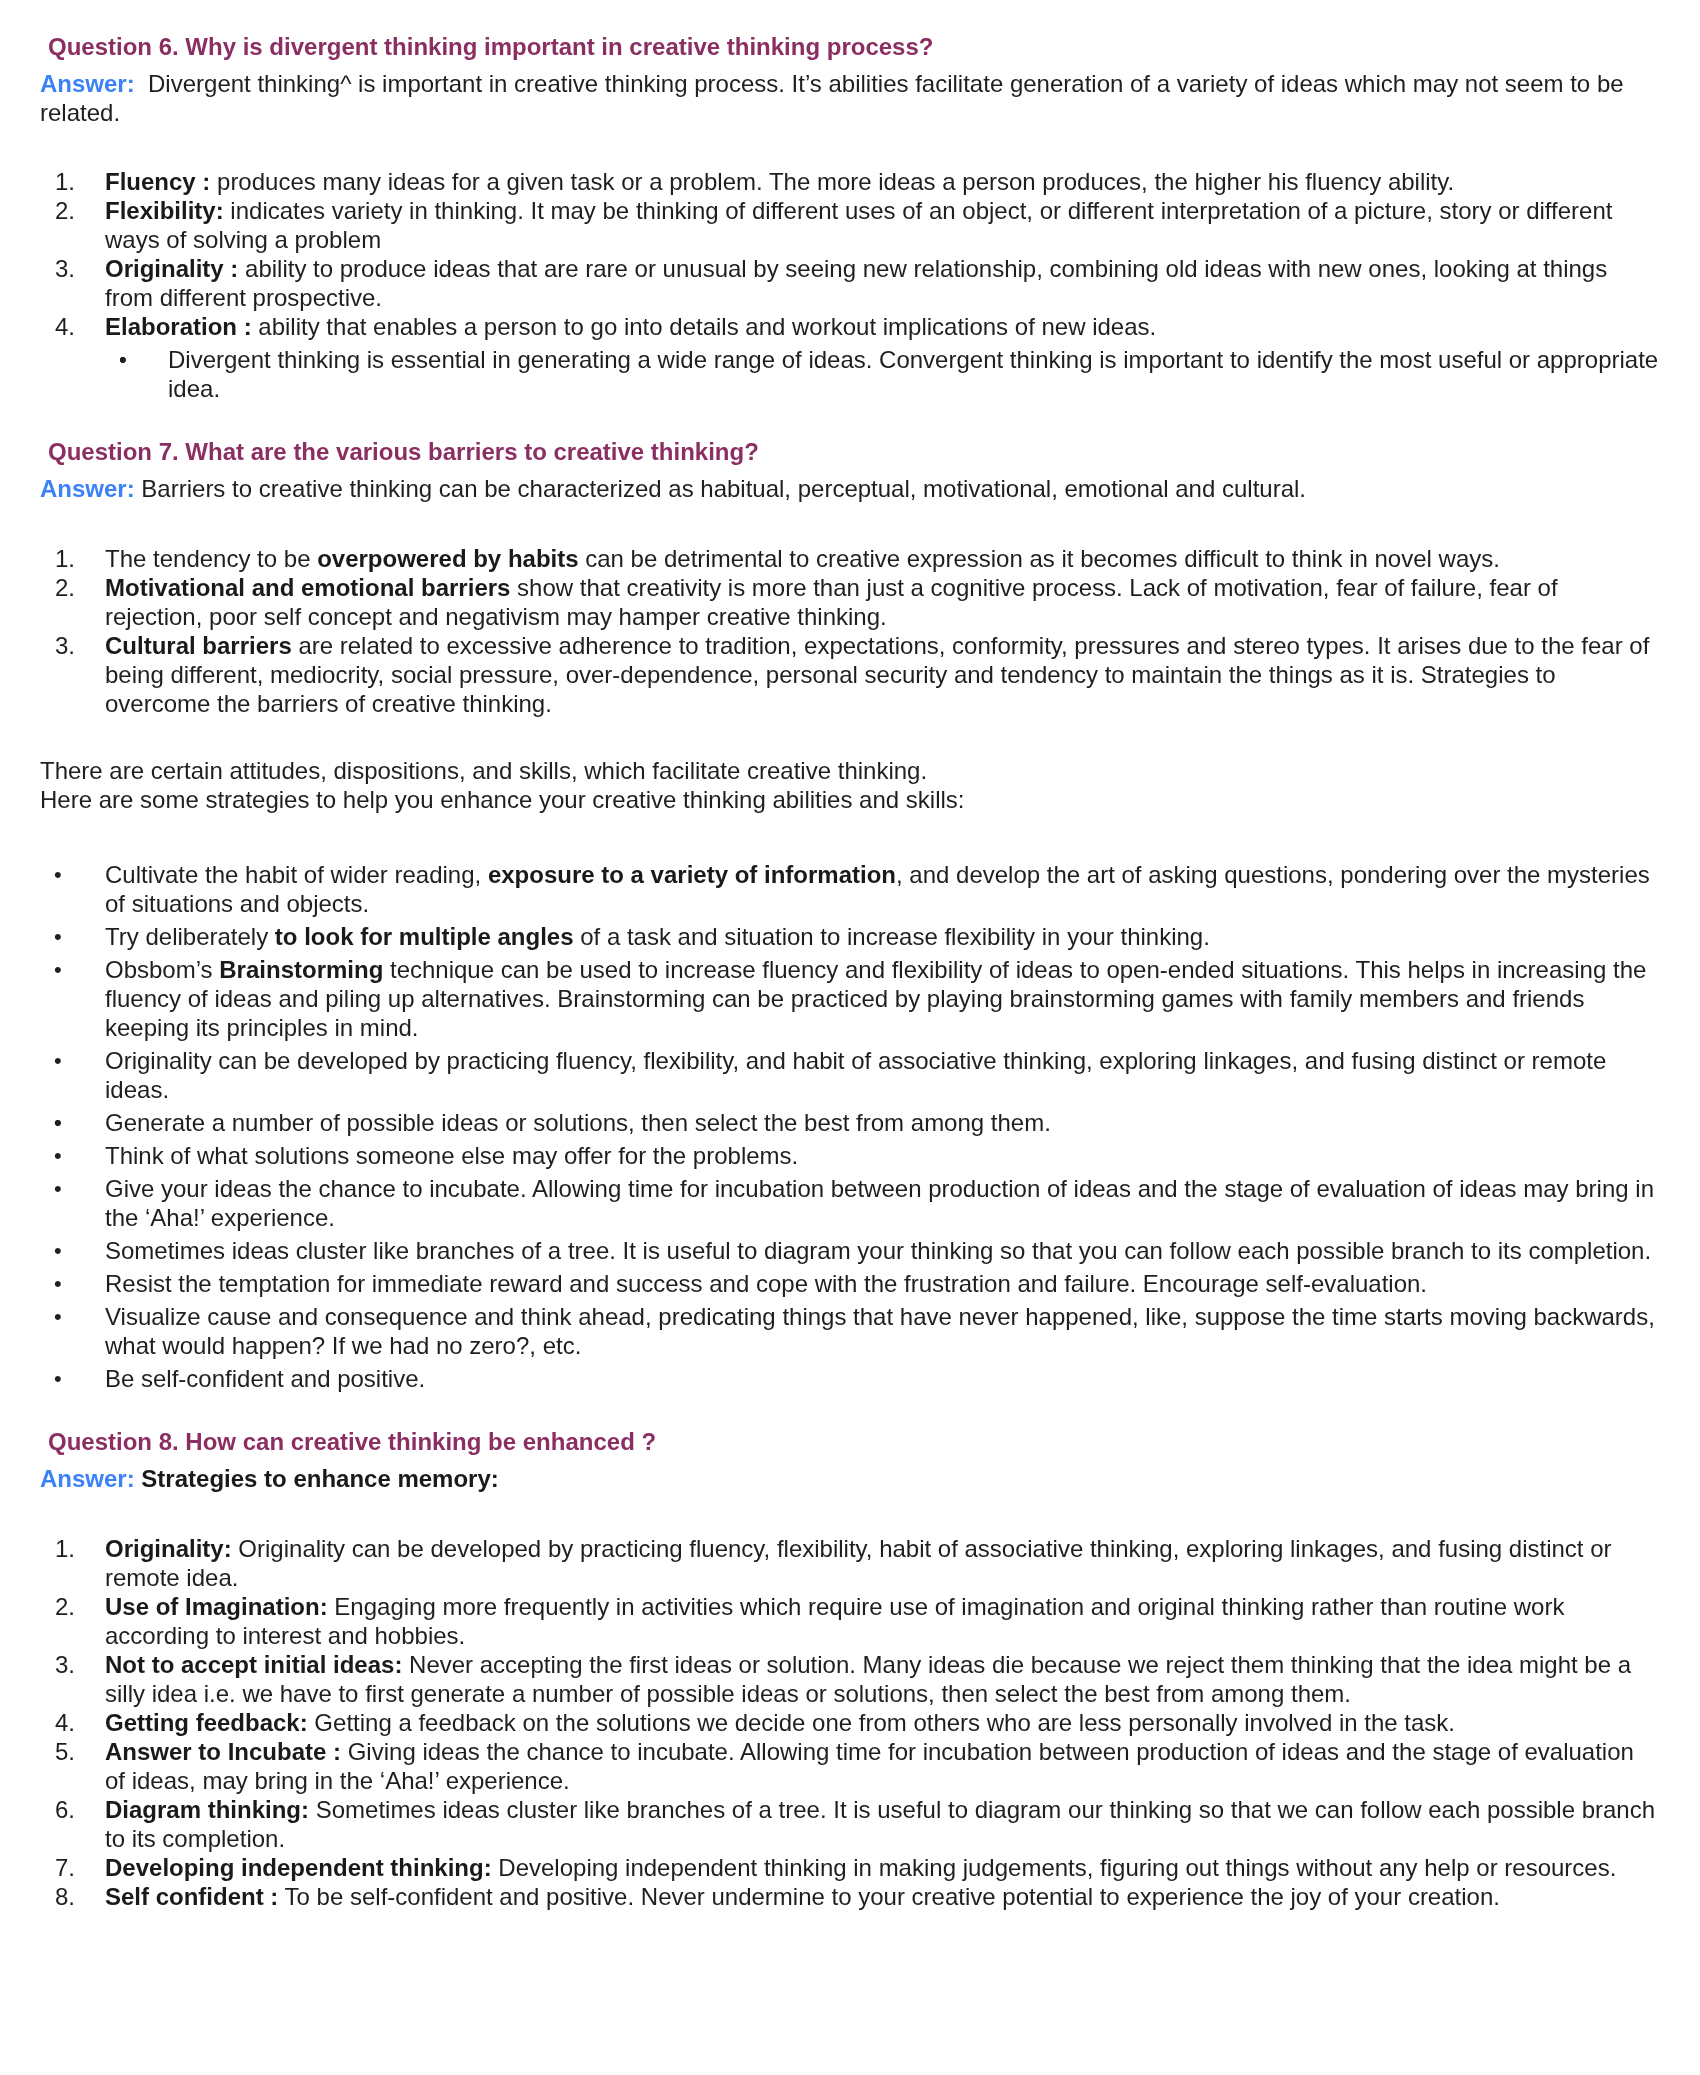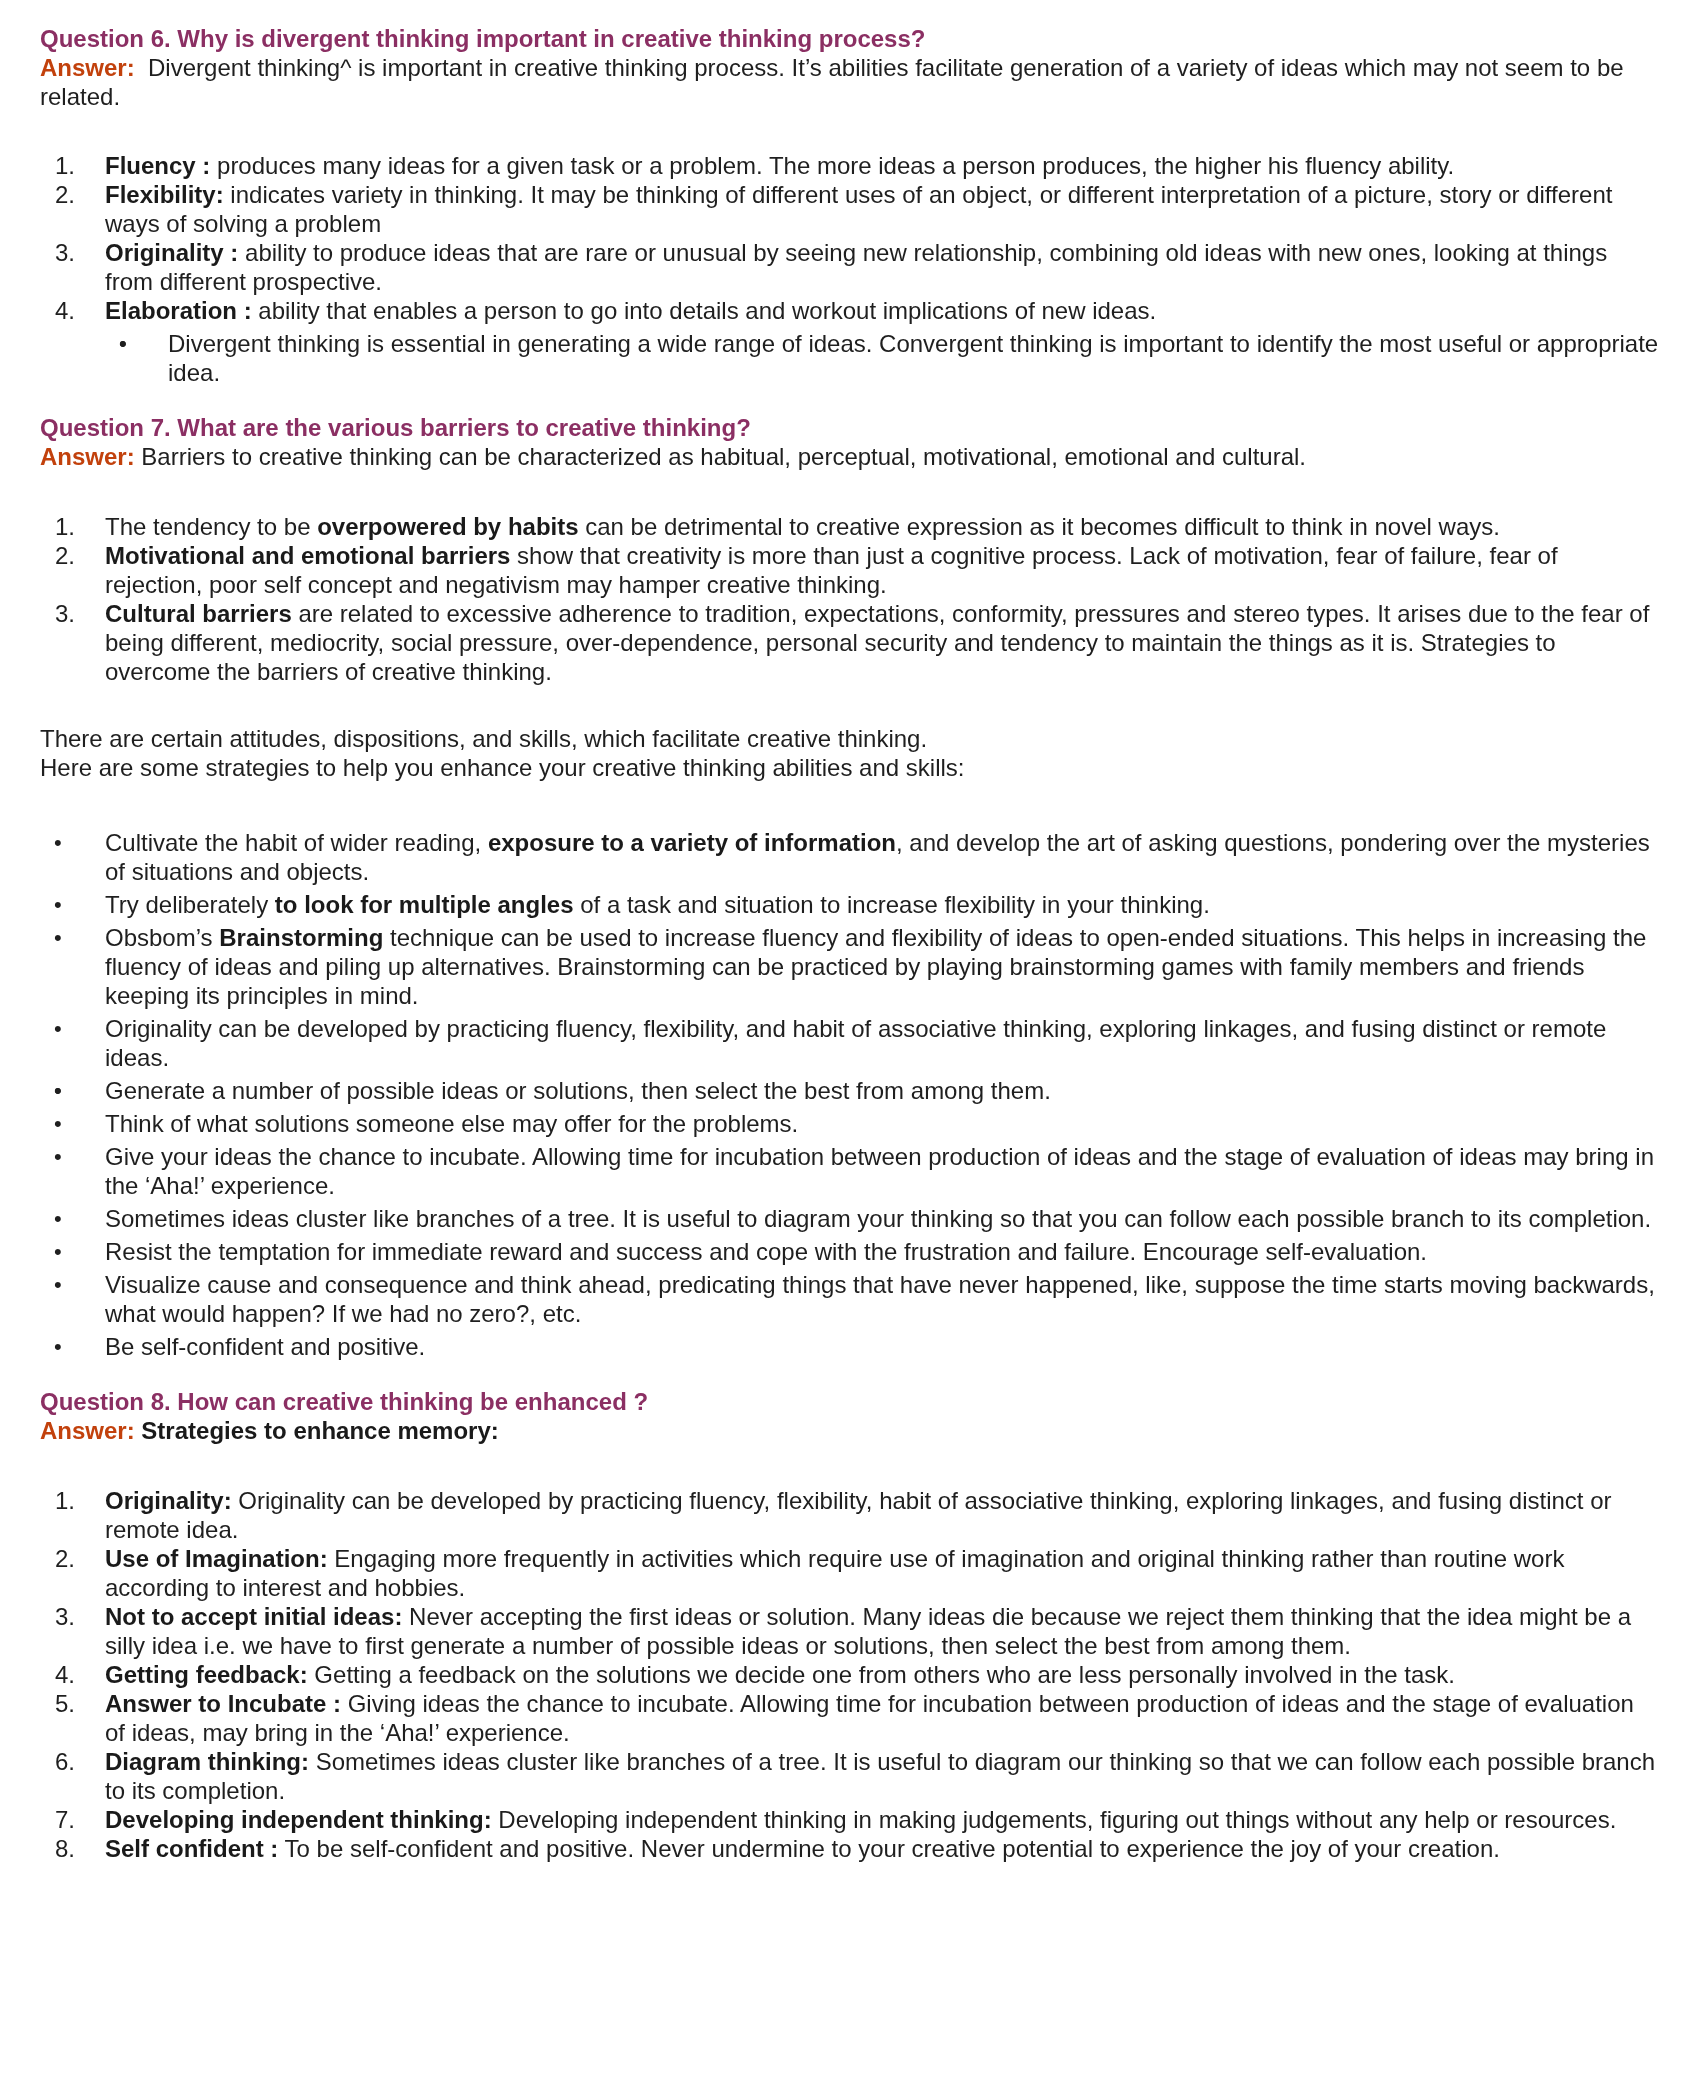--- a/index.html
+++ b/index.html
@@ -2,22 +2,22 @@
 <html><head>
 <meta charset="utf-8">
 <style>
   html, body { margin: 0; padding: 0; background: #ffffff; }
   body {
     width: 1700px; height: 2075px; overflow: hidden;
     font-family: "Liberation Sans", sans-serif;
     font-size: 24px; line-height: 29px; color: #1f1f1f;
   }
   .page { position: relative; padding: 24px 40px 0 40px; }
-  .q-title { color: #8b2f63; font-weight: bold; margin: 0; }
-  .ans-label { color: #c2410c; font-weight: bold; }
+  .q-title { color: #8b2f63; font-weight: bold; margin: 8px; }
+  .ans-label { color: #3b82f6; font-weight: bold; }
   p { margin: 0; }
   b { font-weight: bold; color: #1a1a1a; }
   ol, ul { margin: 0; padding: 0; list-style: none; }
   .num-list li, .bul-list li { position: relative; padding-left: 65px; }
   .num-list li .marker { position: absolute; left: 15px; top: 0; }
   .bul-list li .marker { position: absolute; left: 14px; top: 0; font-size: 22px; }
   .sub-list { margin-left: 65px; }
   .sub-list li { position: relative; padding-left: 63px; margin-top: 4px; }
   .sub-list li .marker { position: absolute; left: 14px; top: 0; font-size: 22px; }
   .bul-list li { margin-top: 4px; }

